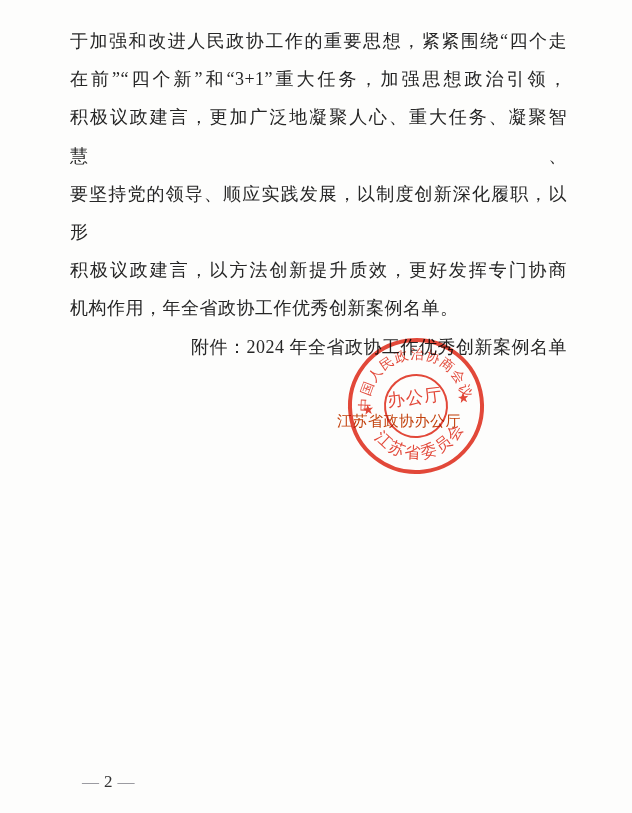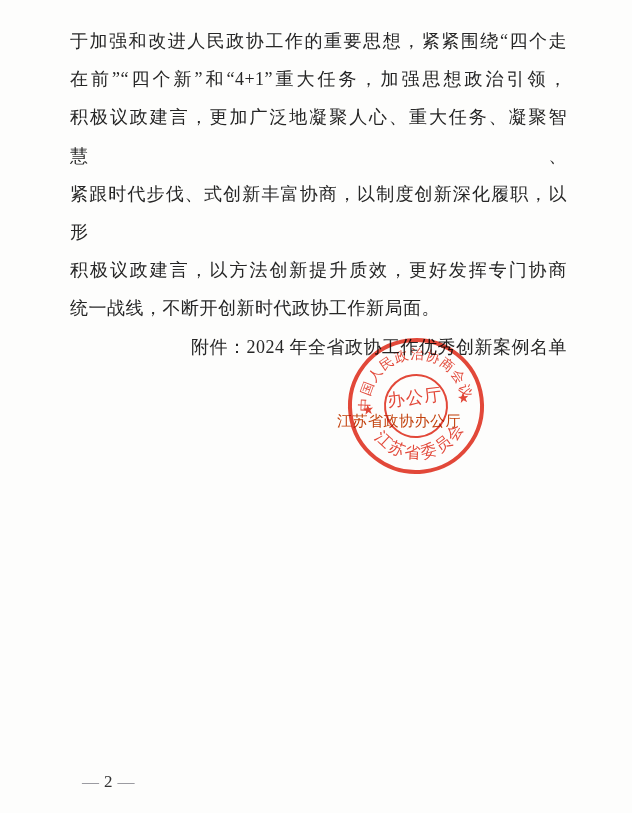--- a/index.html
+++ b/index.html
@@ -95,25 +95,25 @@
   .page-number .dash { color: #8a8a92; }
   .page-number .num { color: #333333; padding: 0 5px; }
 </style>
 </head>
 <body>
 
 <div class="page">
 
   <div class="body-text">
     <div class="line just">于加强和改进人民政协工作的重要思想，紧紧围绕“四个走</div>
-    <div class="line just">在前”“四个新”和“4+1”重大任务，加强思想政治引领，</div>
+    <div class="line just">在前”“四个新”和“3+1”重大任务，加强思想政治引领，</div>
     <div class="line just">积极议政建言，更加广泛地凝聚人心、重大任务、凝聚智慧、</div>
-    <div class="line just">紧跟时代步伐、式创新丰富协商，以制度创新深化履职，以形</div>
+    <div class="line just">要坚持党的领导、顺应实践发展，以制度创新深化履职，以形</div>
     <div class="line just">积极议政建言，以方法创新提升质效，更好发挥专门协商</div>
-    <div class="line last">统一战线，不断开创新时代政协工作新局面。</div>
+    <div class="line last">机构作用，年全省政协工作优秀创新案例名单。</div>
     <div class="line attach">附件：2024 年全省政协工作优秀创新案例名单</div>
   </div>
 
   <div class="signature">江苏省政协办公厅</div>
 
   <svg class="seal" viewBox="0 0 150 150" xmlns="http://www.w3.org/2000/svg" aria-hidden="true">
     <defs>
       <path id="arcTop" d="M 30.1 88.7 A 47 47 0 1 1 119.9 88.7" fill="none"></path>
       <path id="arcBottom" d="M 23 75 A 52 52 0 0 0 127 75" fill="none"></path>
     </defs>

